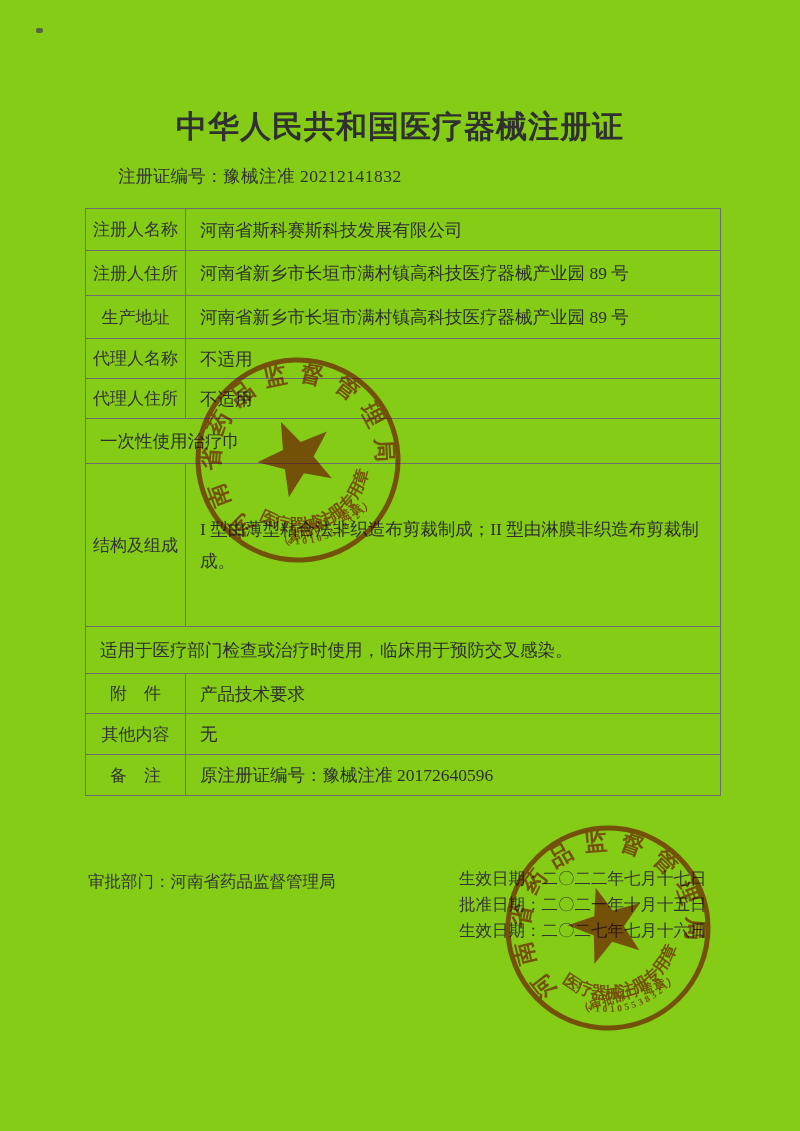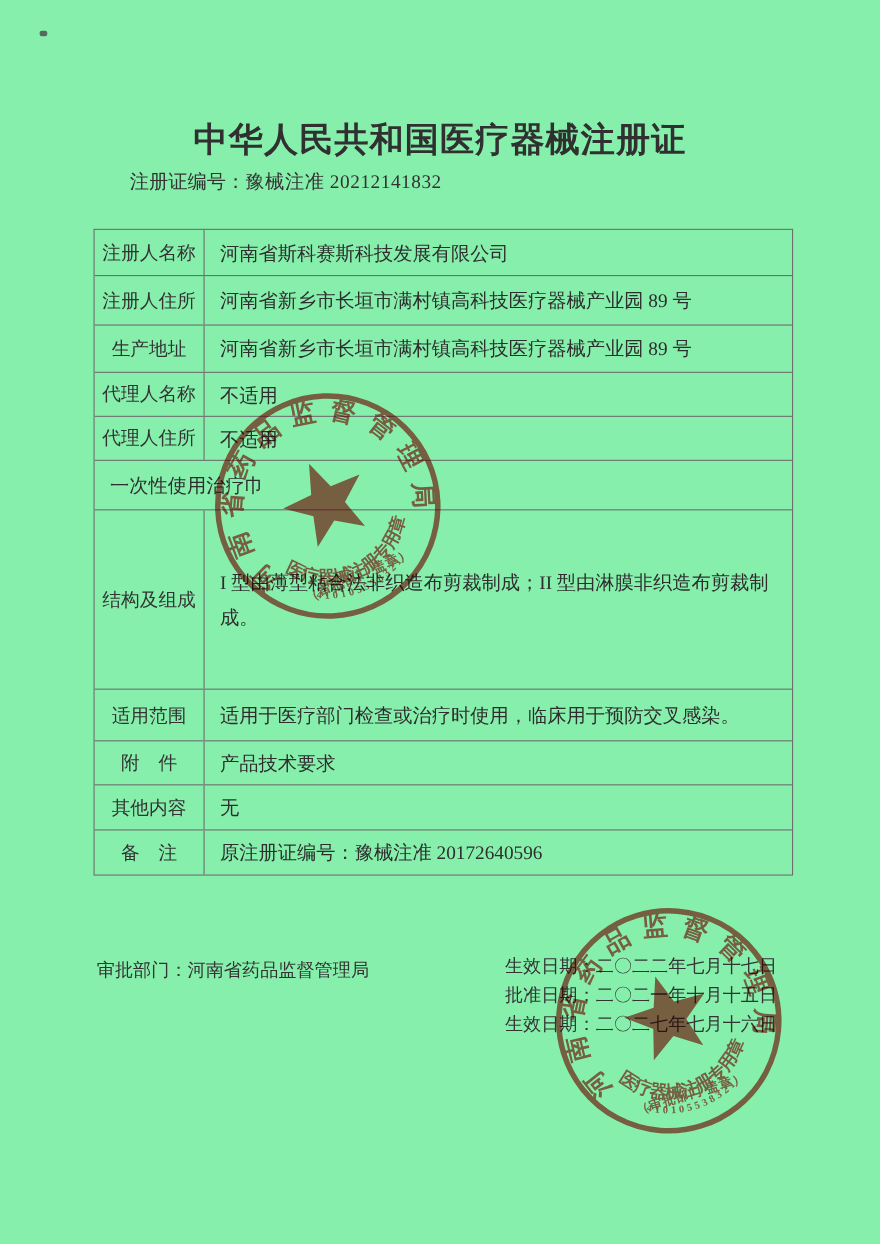--- a/index.html
+++ b/index.html
@@ -1,30 +1,30 @@
 <!DOCTYPE html>
 <html><head>
 <meta charset="utf-8">
 <style>
   html,body{margin:0;padding:0;background:#ffffff;}
   .page{
     position:relative;
     width:800px;height:1131px;
-    background:#86efac;
+    background:#84cc16;
     font-family:"Liberation Serif","DejaVu Serif",serif;
     color:#2e2e2e;
     overflow:hidden;
   }
   .speck{position:absolute;left:36px;top:28px;width:7px;height:5px;background:#4a4a4a;border-radius:2px;opacity:.8;}
   .title{
     position:absolute;top:106px;left:0;width:100%;
     text-align:center;font-size:31px;font-weight:bold;letter-spacing:1px;color:#303030;
   }
   .cert-line{
-    position:absolute;top:153px;left:118px;font-size:17.5px;color:#333;
+    position:absolute;top:164px;left:118px;font-size:17.5px;color:#333;
   }
   .cert-line .no{letter-spacing:.5px;}
   .doc-table{
     position:absolute;left:85px;top:208px;width:636px;
     border:1px solid #6e6e6e;box-sizing:border-box;
     display:flex;flex-direction:column;
   }
   .trow{display:flex;box-sizing:border-box;border-bottom:1px solid #6e6e6e;}
   .trow:last-child{border-bottom:none;}
   .r0{height:42px}.r1{height:45px}.r2{height:43px}.r3{height:40px}.r4{height:40px}
@@ -88,21 +88,20 @@
       <div class="cell-value">不适用</div>
     </div>
     <div class="trow r5">
       <div class="cell-value">一次性使用治疗巾</div>
     </div>
     <div class="trow r7">
       <div class="cell-label">结构及组成</div>
       <div class="cell-value">I 型由薄型粘合法非织造布剪裁制成；II 型由淋膜非织造布剪裁制成。</div>
     </div>
     <div class="trow r8">
-      <div class="cell-label">适用范围</div>
       <div class="cell-value">适用于医疗部门检查或治疗时使用，临床用于预防交叉感染。</div>
     </div>
     <div class="trow r9">
       <div class="cell-label">附　件</div>
       <div class="cell-value">产品技术要求</div>
     </div>
     <div class="trow r10">
       <div class="cell-label">其他内容</div>
       <div class="cell-value">无</div>
     </div>

